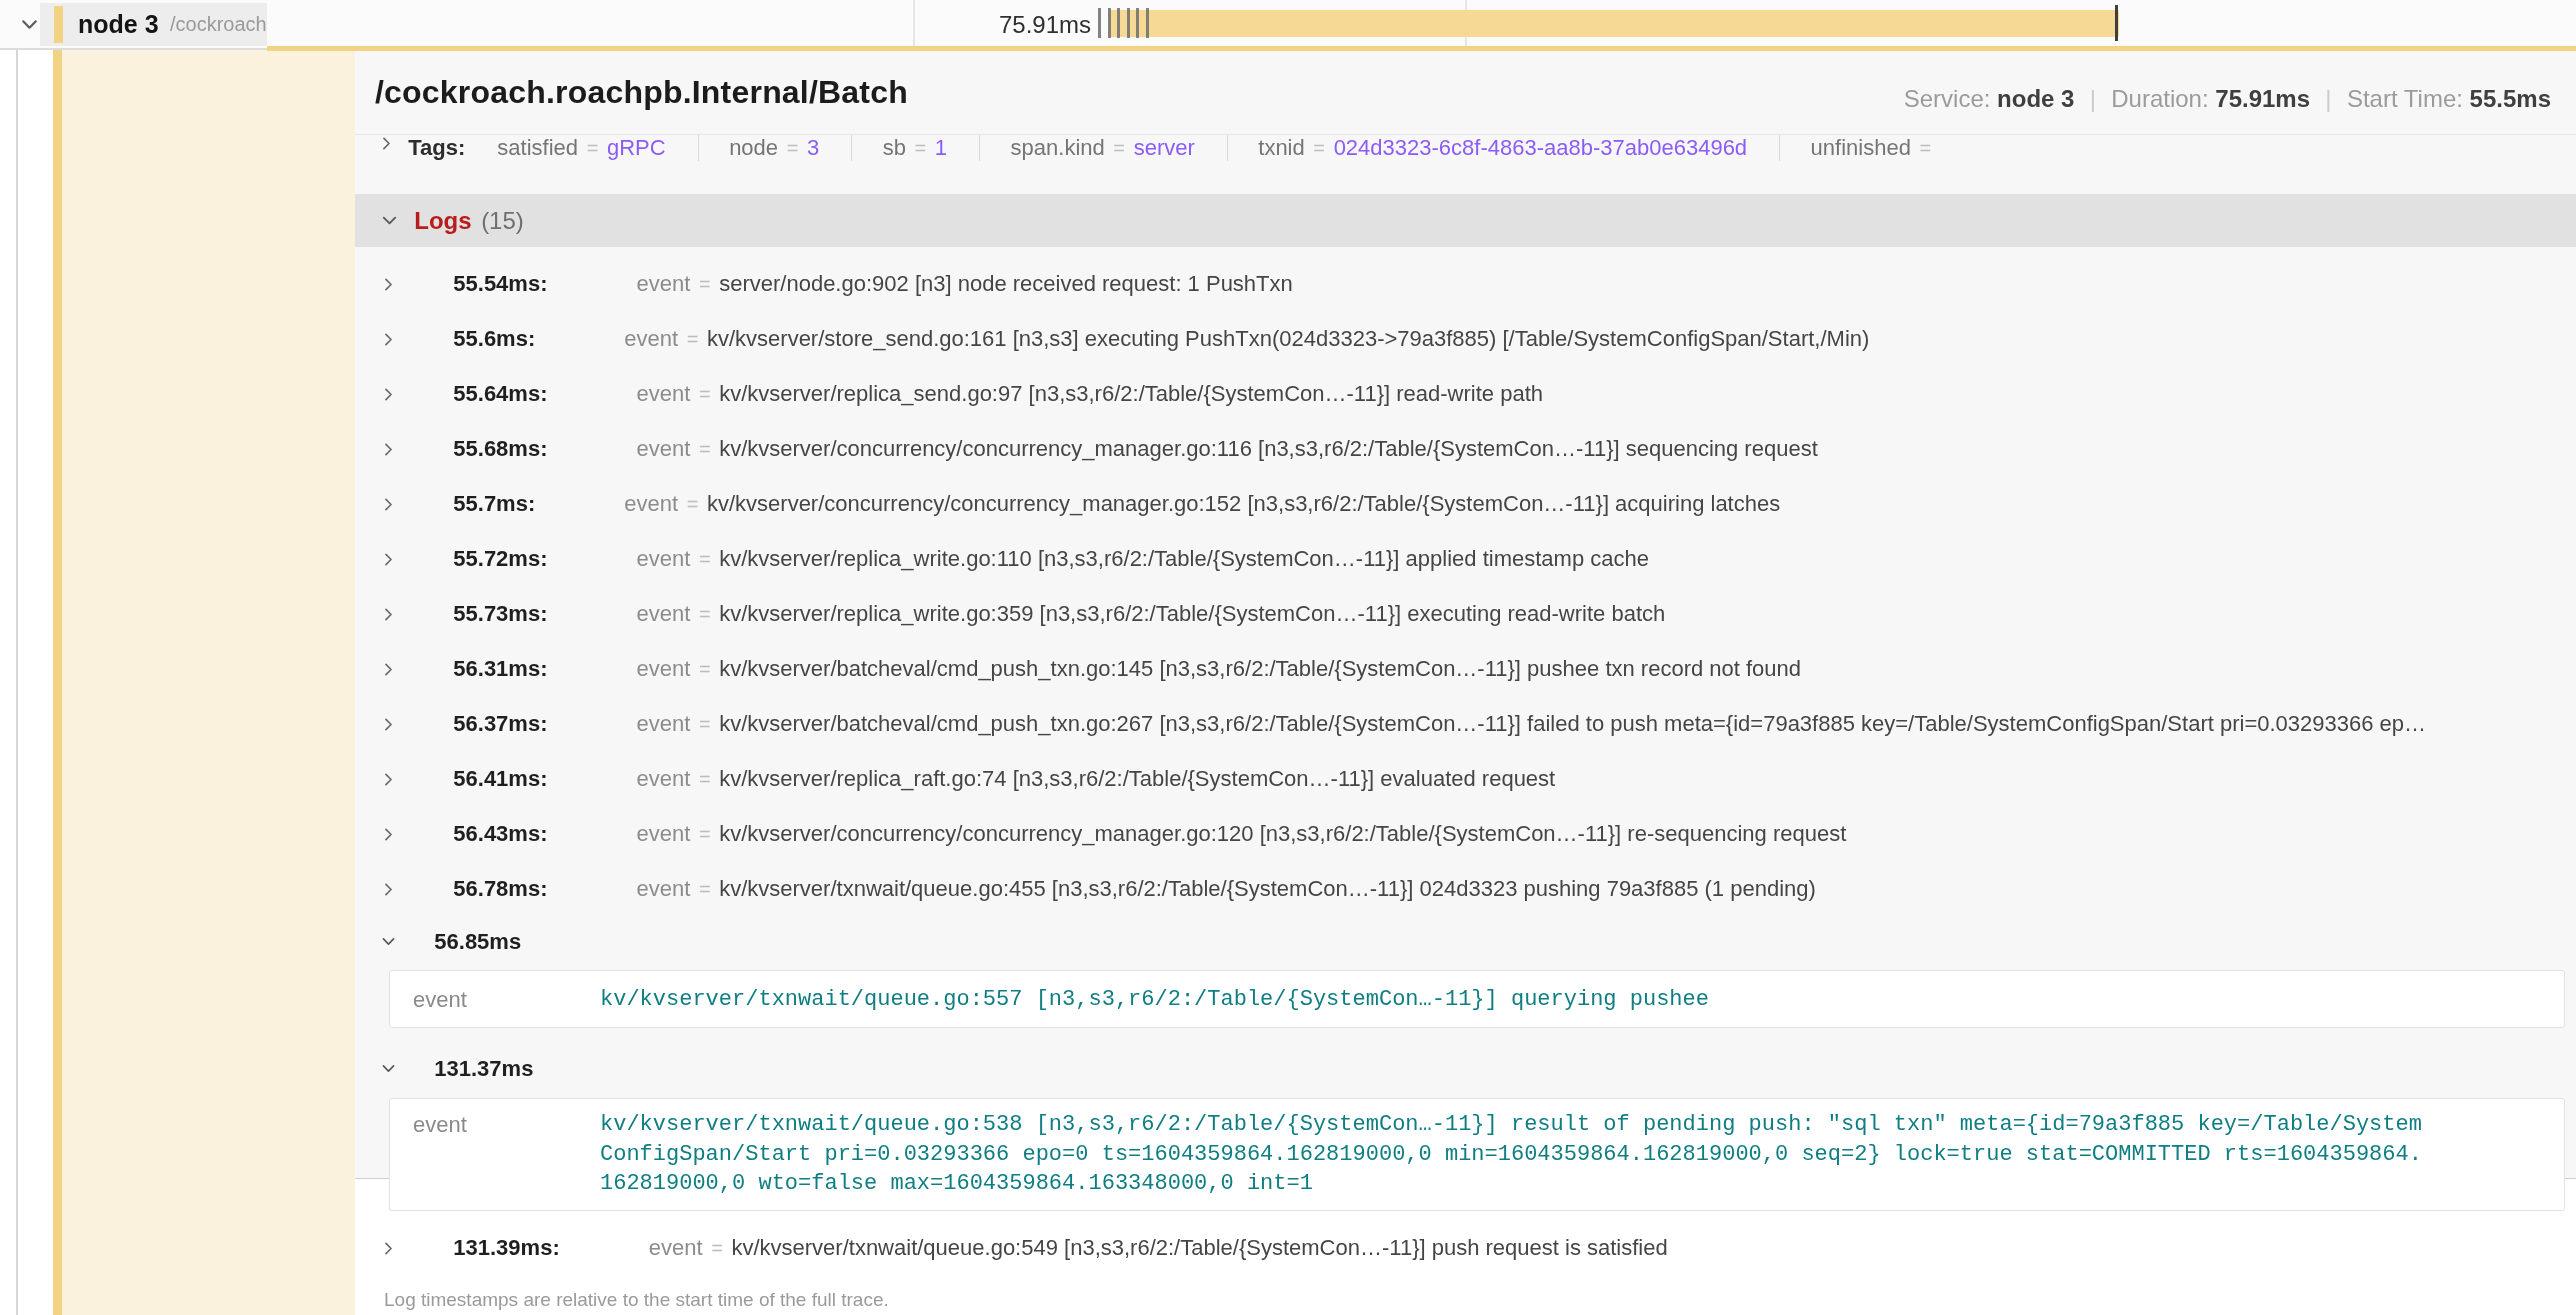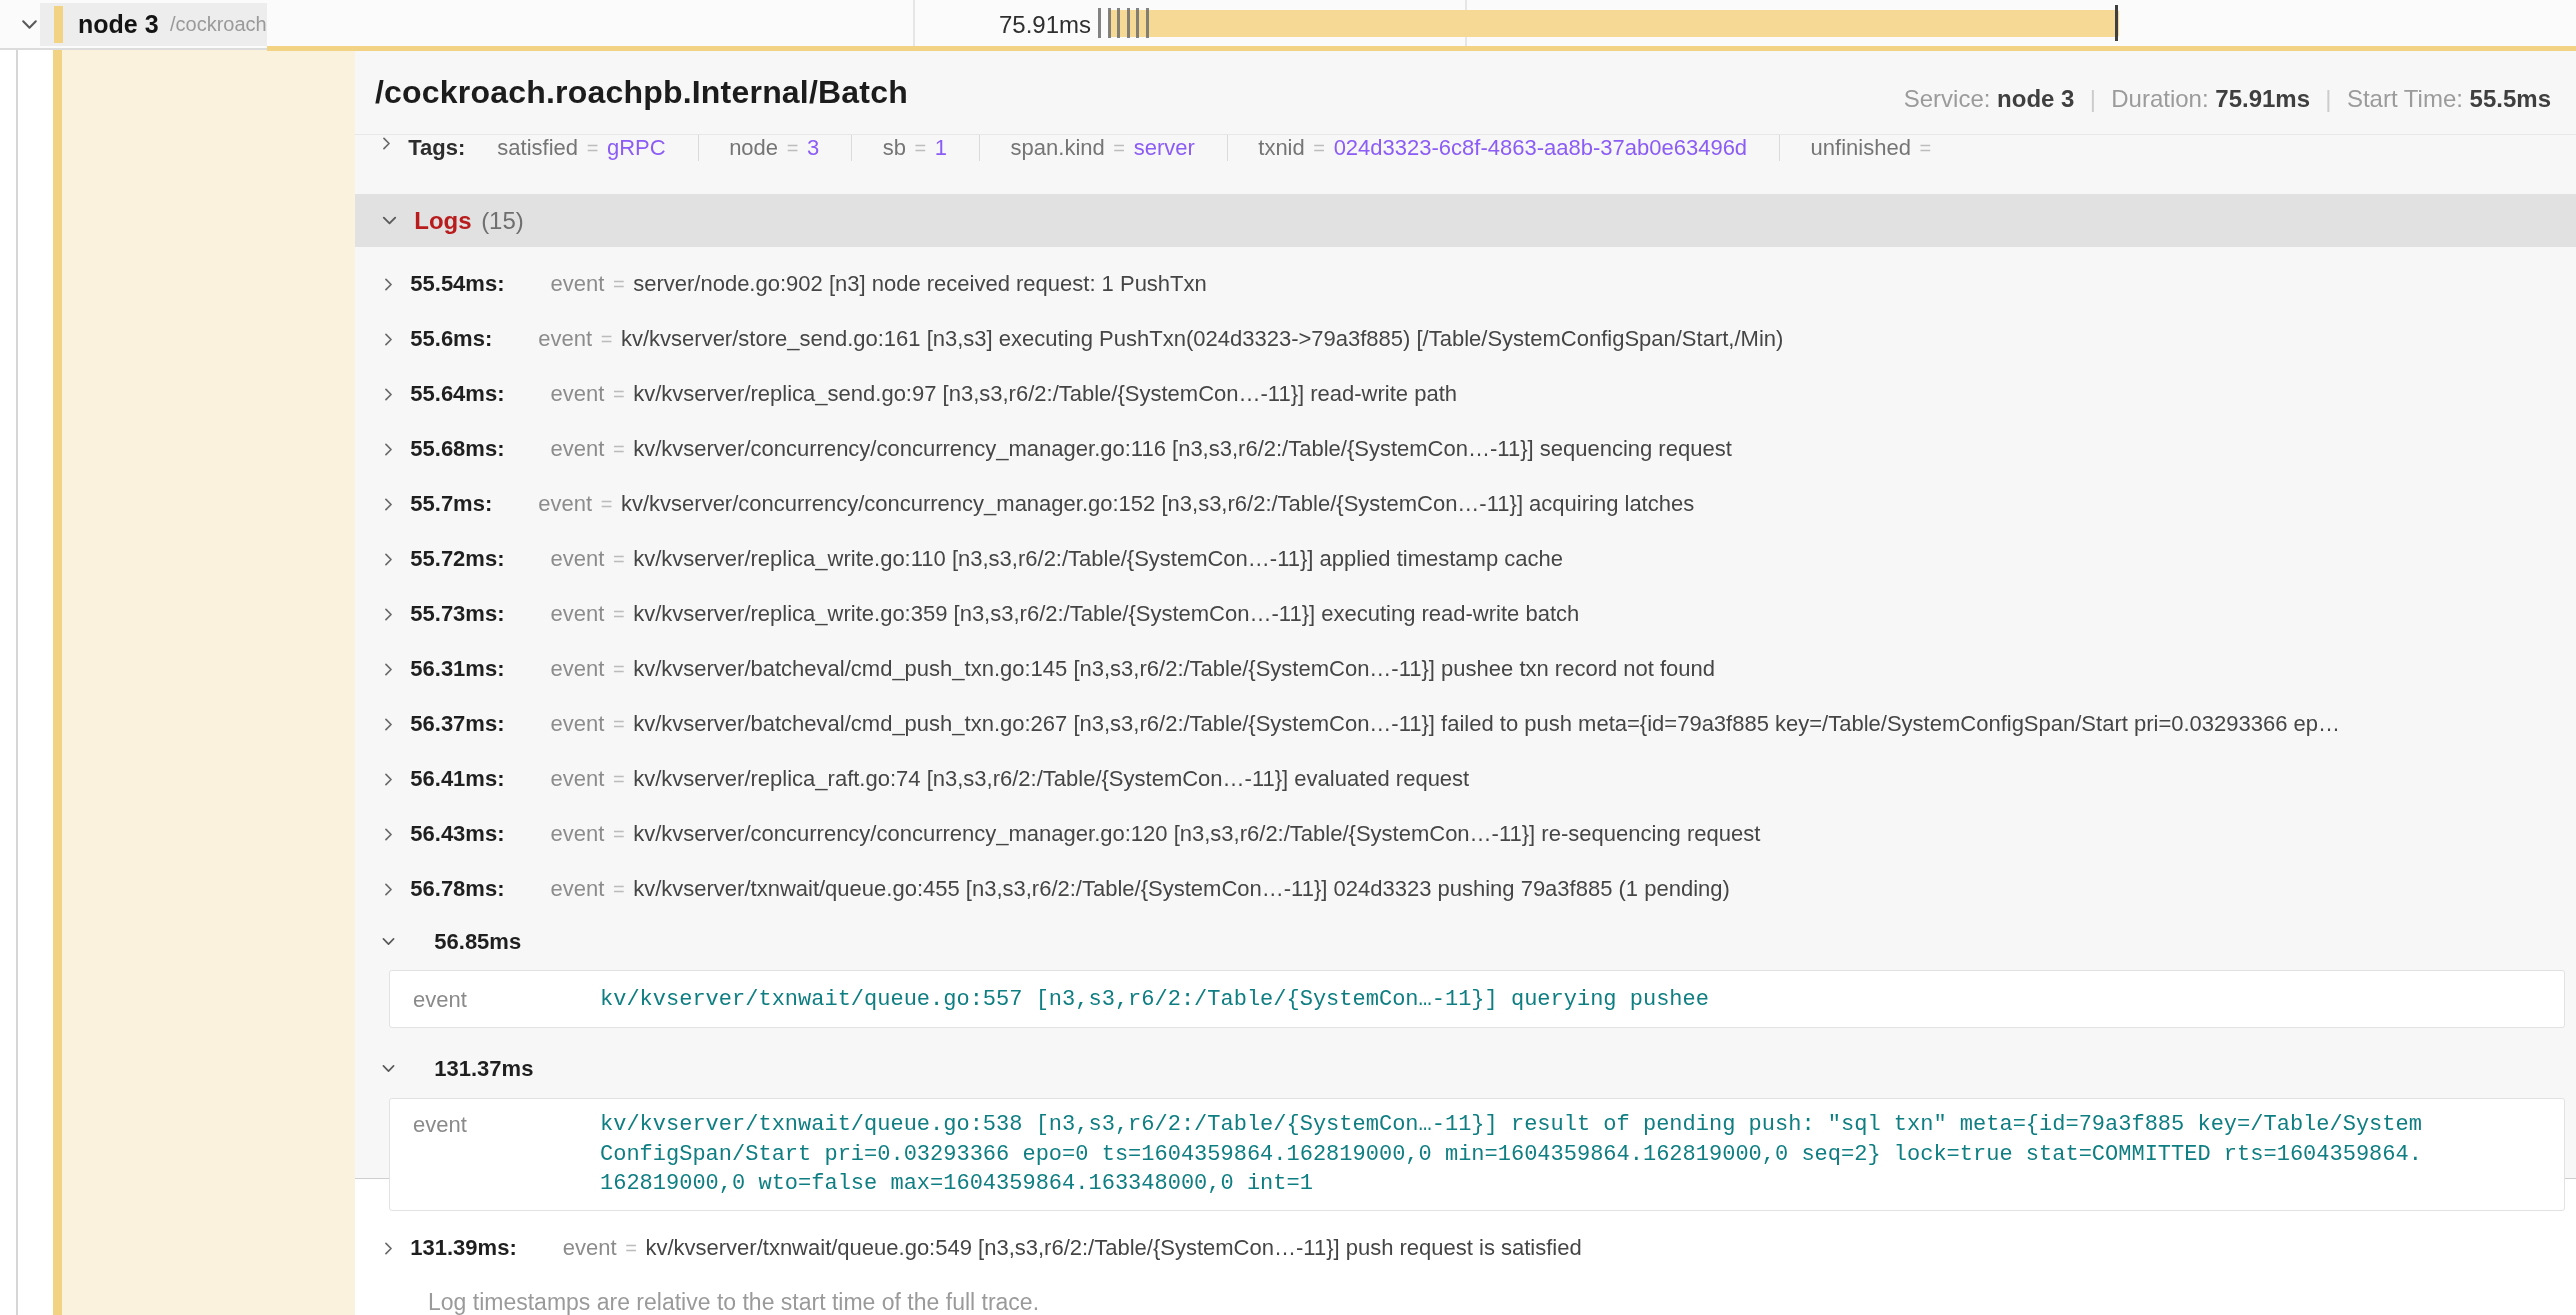--- a/index.html
+++ b/index.html
@@ -46,36 +46,36 @@
   .tag-item + .tag-item{border-left:1.9px solid #dadada;padding-left:30.5px;}
   .tag-key{color:#757575;}
   .tag-eq{color:#bdbdbd;margin:0 8.6px;font-size:20px;}
   .tag-val{color:#8b5cf6;}
 
   .logs-bar{display:flex;align-items:center;height:53px;background:#e1e1e1;padding-left:25px;cursor:pointer;}
   .logs-bar .logs-title{font-weight:700;color:#b91c1c;font-size:24px;margin-left:15.3px;}
   .logs-bar .logs-count{color:#6f6f6f;font-size:24px;margin-left:9.5px;}
 
   .logs-body{padding-top:9.5px;}
-  .log-row{display:flex;align-items:center;height:55px;padding-left:25px;white-space:nowrap;overflow:hidden;cursor:pointer;}
+  .log-row{display:flex;align-items:center;height:55px;padding-left:25px;white-space:nowrap;overflow:hidden;cursor:pointer;gap:43px;}
   .log-time{font-weight:700;color:#1f1f1f;font-size:22px;margin-left:13.3px;}
   .log-kv{margin-left:46px;font-size:22px;}
   .log-key{color:#8c8c8c;}
   .log-eq{color:#bcbcbc;margin:0 8.6px;font-size:20px;}
   .log-val{color:#454545;}
 
   .exp-head{display:flex;align-items:center;height:50px;padding-left:25px;cursor:pointer;gap:24px;}
   .exp-head .log-time{margin-left:13.3px;}
   .exp-card{margin:3.8px 11.4px 15.3px 34px;background:#ffffff;border:1.9px solid #e2e2e2;border-radius:2.9px;}
   .exp-field{display:flex;padding:13.3px 0;}
   .exp-key{flex:0 0 210px;padding-left:23px;color:#8a8a8a;font-size:22px;line-height:29.6px;}
   .exp-val{font-family:"Liberation Mono",monospace;font-size:22px;line-height:29.6px;color:var(--teal,#0e7e82);max-width:1830px;word-break:break-all;}
   .exp-val.nowrap{white-space:nowrap;}
 
-  .logs-footer{padding:13.3px 0 0 29px;font-size:23px;color:#9a9a9a;margin-left:44px;}
+  .logs-footer{padding:13.3px 0 0 29px;font-size:19px;color:#9a9a9a;}
 
   .chev{display:inline-block;line-height:0;}
   .chev svg{display:block;}
 </style>
 </head>
 <body>
 
 <div id="app">
 
   <div class="left-rail"></div>

